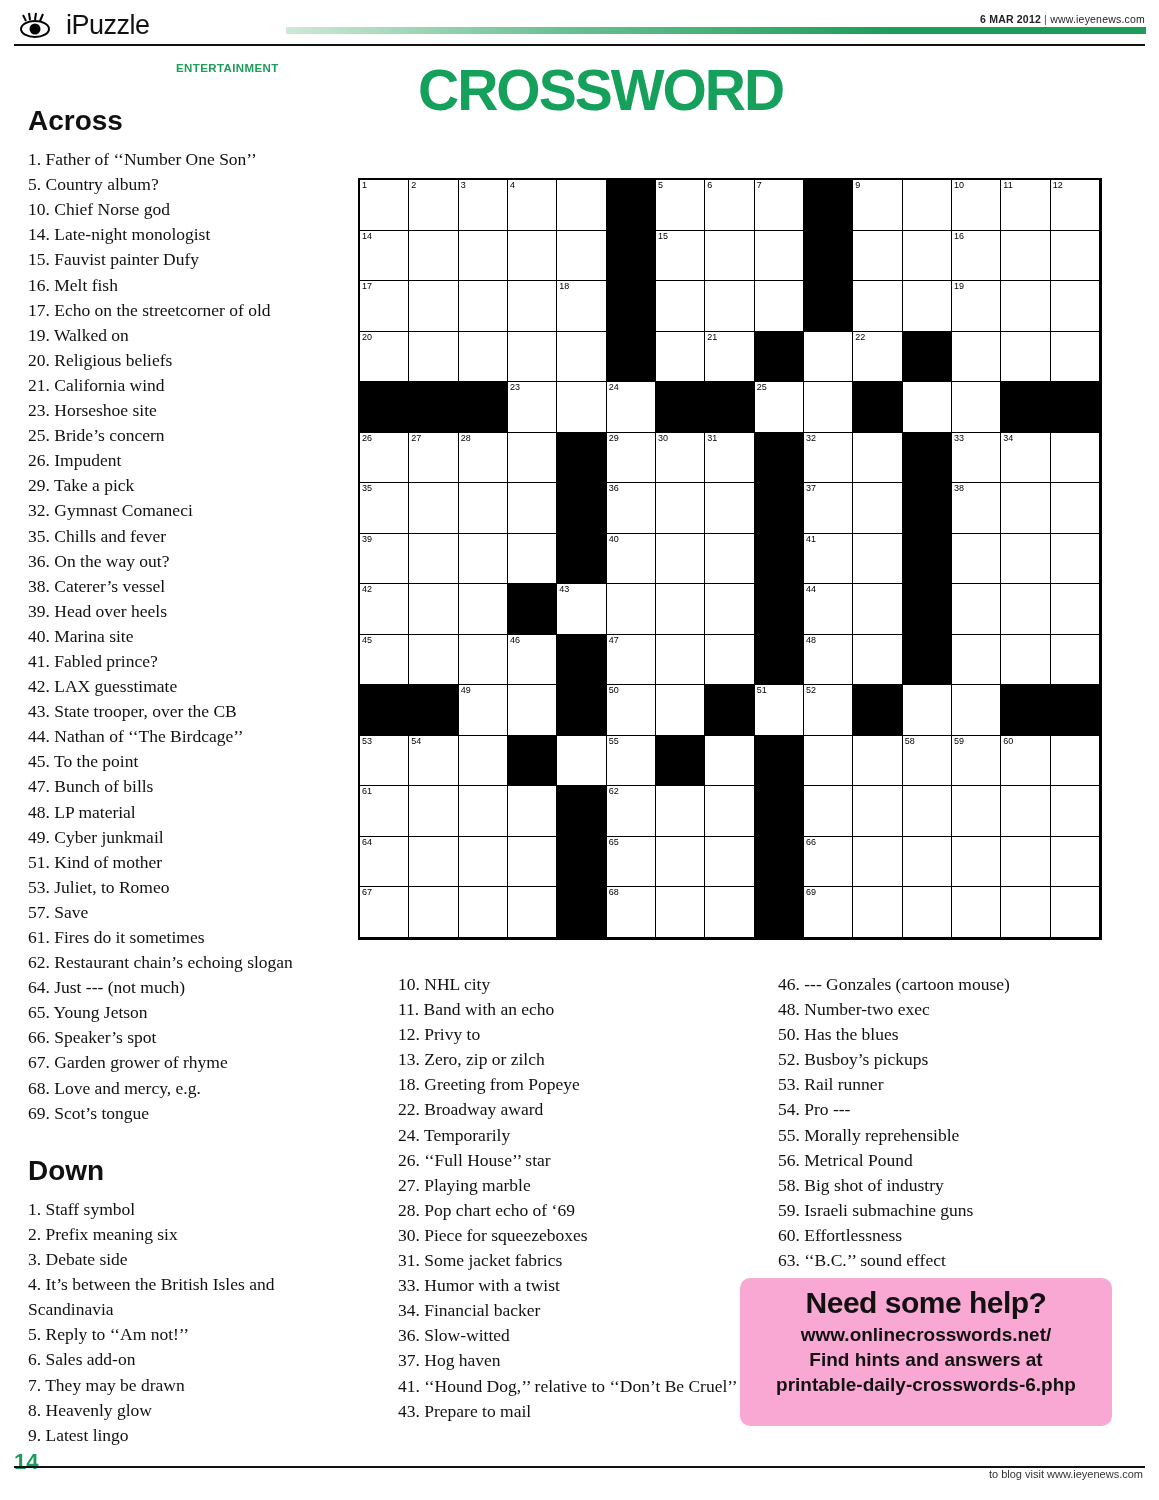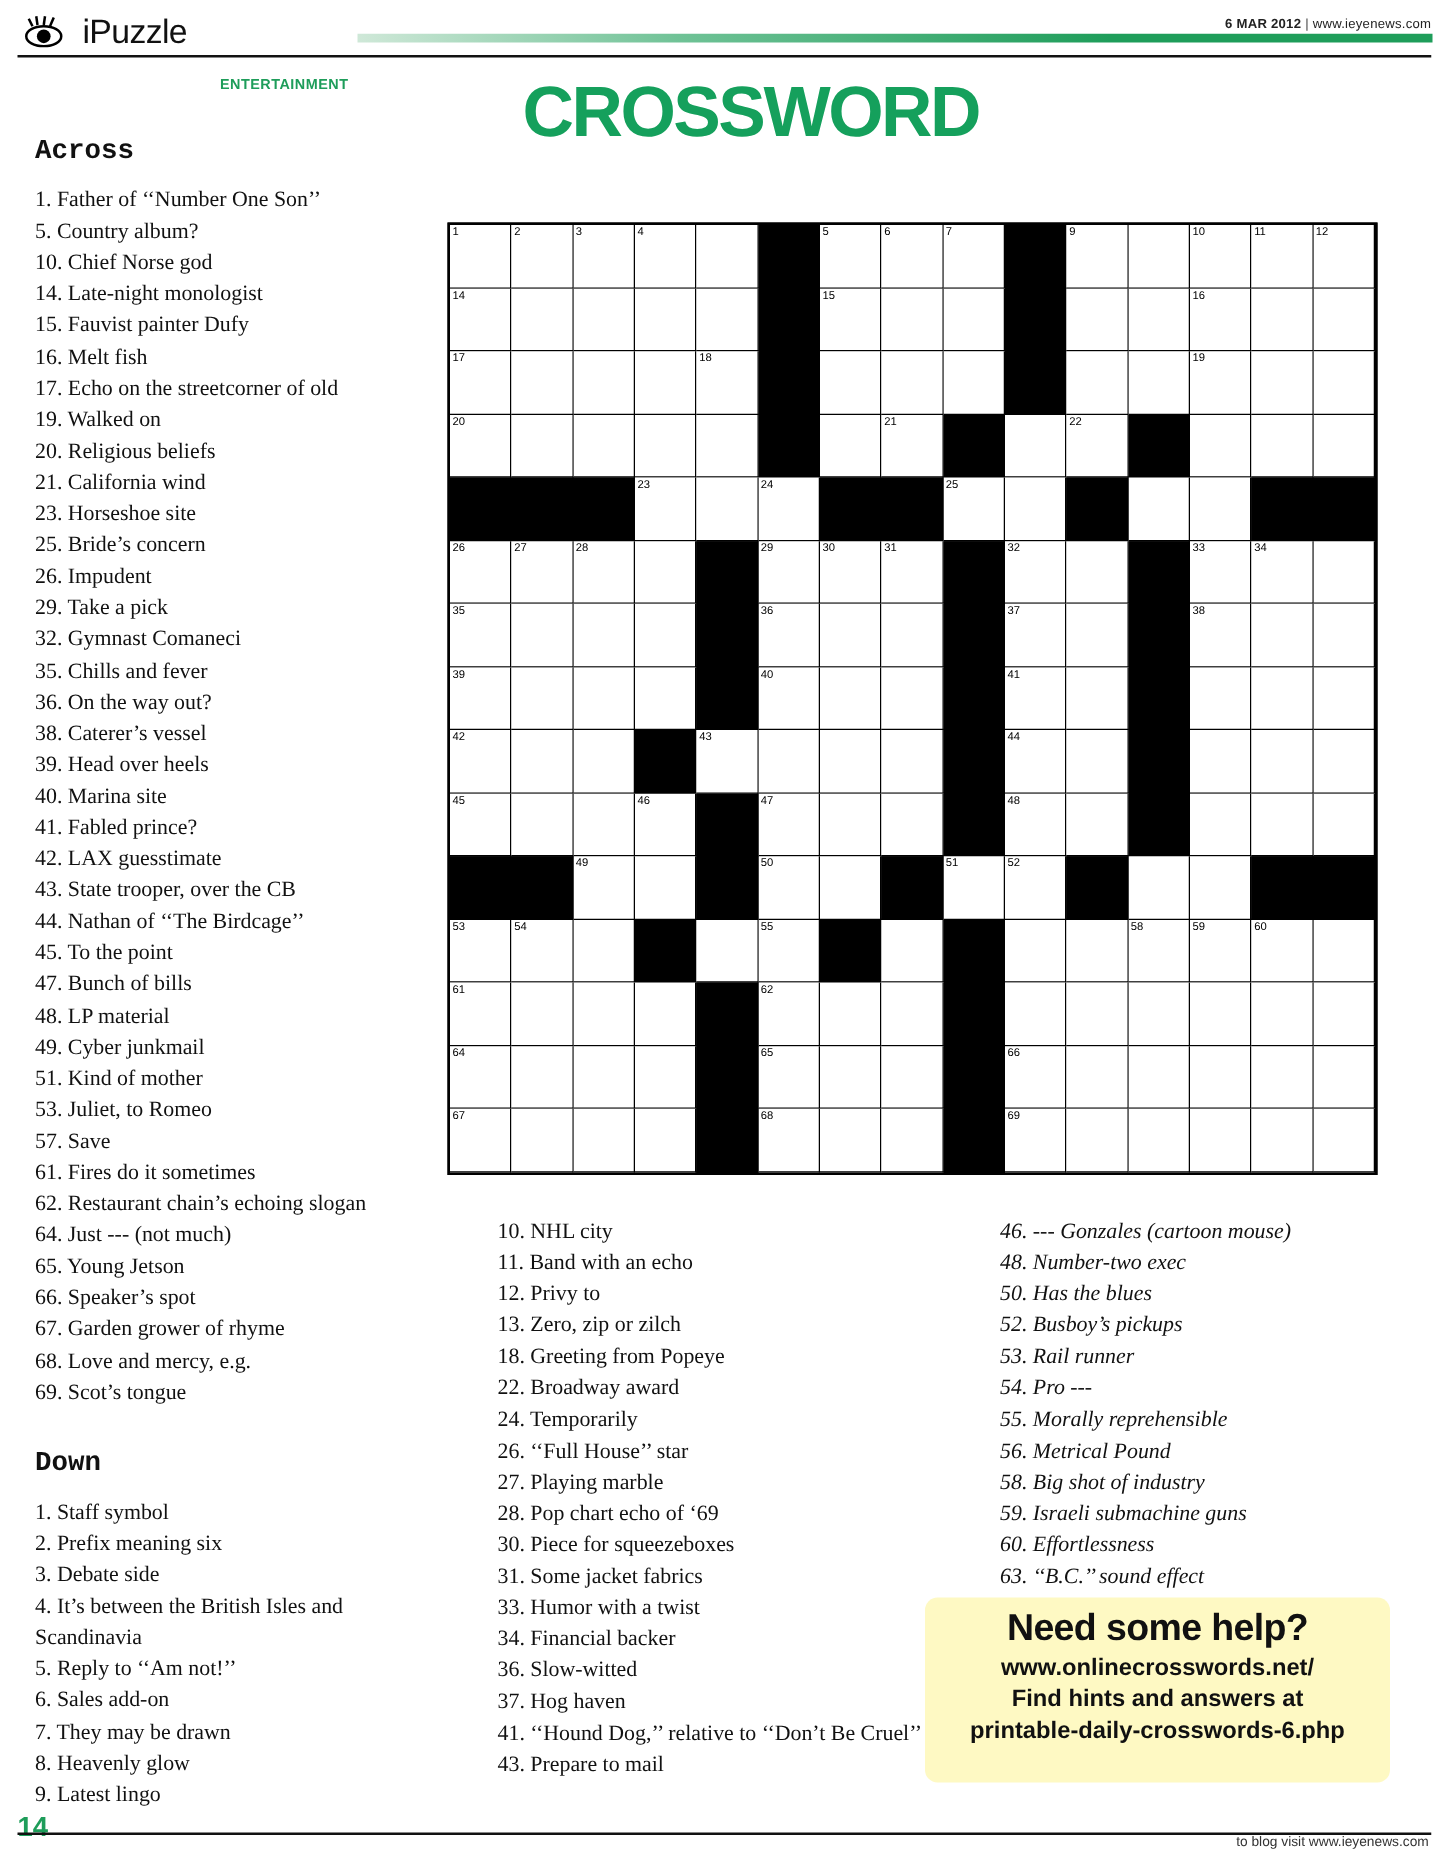--- a/index.html
+++ b/index.html
@@ -43,23 +43,23 @@
   .title{
     position:absolute;left:418px;top:62px;
     font-family:"Liberation Sans", sans-serif;
     font-weight:bold;font-size:57px;letter-spacing:-2px;color:#15a05c;
     line-height:1;
   }
   
   .clue-col{position:absolute;font-size:17.5px;line-height:25.1px;}
   #col-left{left:28px;top:108px;width:330px;}
   #col-mid{left:398px;top:972px;width:340px;}
-  #col-right{left:800px;top:972px;width:340px;font-style:italic;}
+  #col-right{left:778px;top:972px;width:340px;}
   .sec-head{
-    font-family:Liberation Mono, monospace;font-weight:bold;font-size:22px;
+    font-family:Liberation Sans, sans-serif;font-weight:bold;font-size:28px;
     margin:0 0 14px 0;
   }
   .sec-head.down{margin-top:32px;}
   .clue{margin:0;}
   
   #grid{
     position:absolute;left:358px;top:178px;
     width:744px;height:762px;
     border:2px solid #000;box-sizing:border-box;
     display:grid;grid-template-columns:repeat(15,1fr);grid-template-rows:repeat(15,1fr);
@@ -70,21 +70,21 @@
     box-sizing:border-box;
   }
   .cell.block{background:#000;}
   .cell .num{
     position:absolute;left:2px;top:0px;
     font-family:"Liberation Sans", sans-serif;font-size:9px;line-height:11px;color:#000;
   }
   
   .helpbox{
     position:absolute;left:740px;top:1278px;width:372px;height:148px;
-    background:#fef9c3;border-radius:10px;
+    background:#f9a8d4;border-radius:10px;
     text-align:center;color:#111;
     font-family:"Liberation Sans", sans-serif;
     box-sizing:border-box;padding-top:8px;
   }
   .helpbox .h1{font-size:30px;font-weight:bold;letter-spacing:-0.5px;}
   .helpbox .h2{font-size:19px;font-weight:bold;line-height:25px;margin-top:2px;}
   
   .rule-bot{
     position:absolute;left:14px;top:1466px;width:1131px;height:2px;background:#111;
   }

